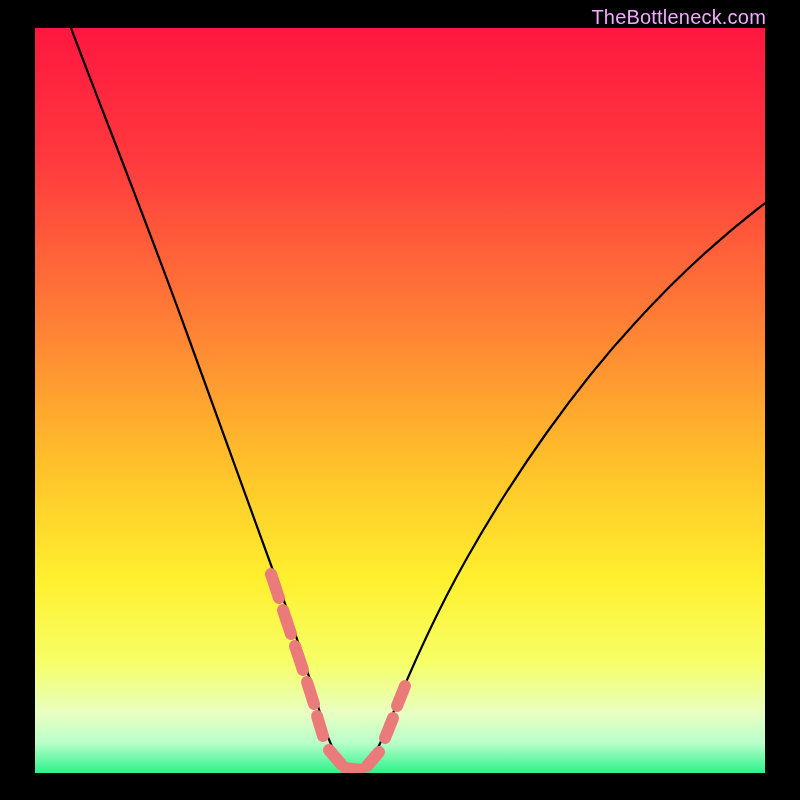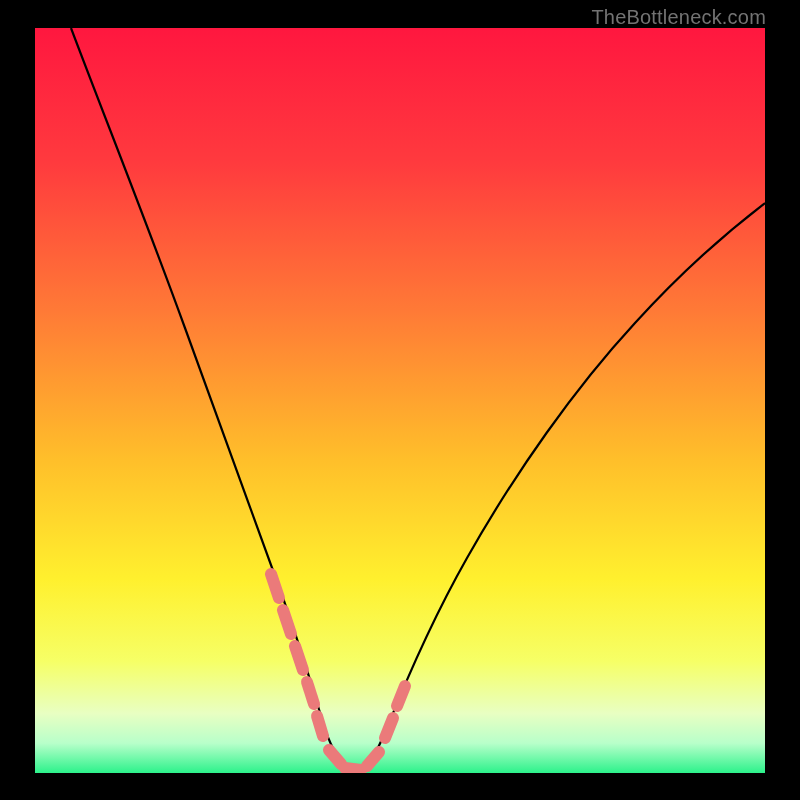--- a/index.html
+++ b/index.html
@@ -13,21 +13,21 @@
     }
     .gradient-bg {
       position: absolute; inset: 0;
     }
     .watermark {
       position: absolute;
       top: 6px; right: 34px;
       font-family: Arial, sans-serif;
       font-size: 20px;
       font-weight: 500;
-      color: #737373;
+      color: #f0abfc;
       letter-spacing: 0.2px;
     }
     .curve-svg {
       position: absolute; inset: 0;
       width: 100%; height: 100%;
     }
   </style>
 </head>
 <body>
 

